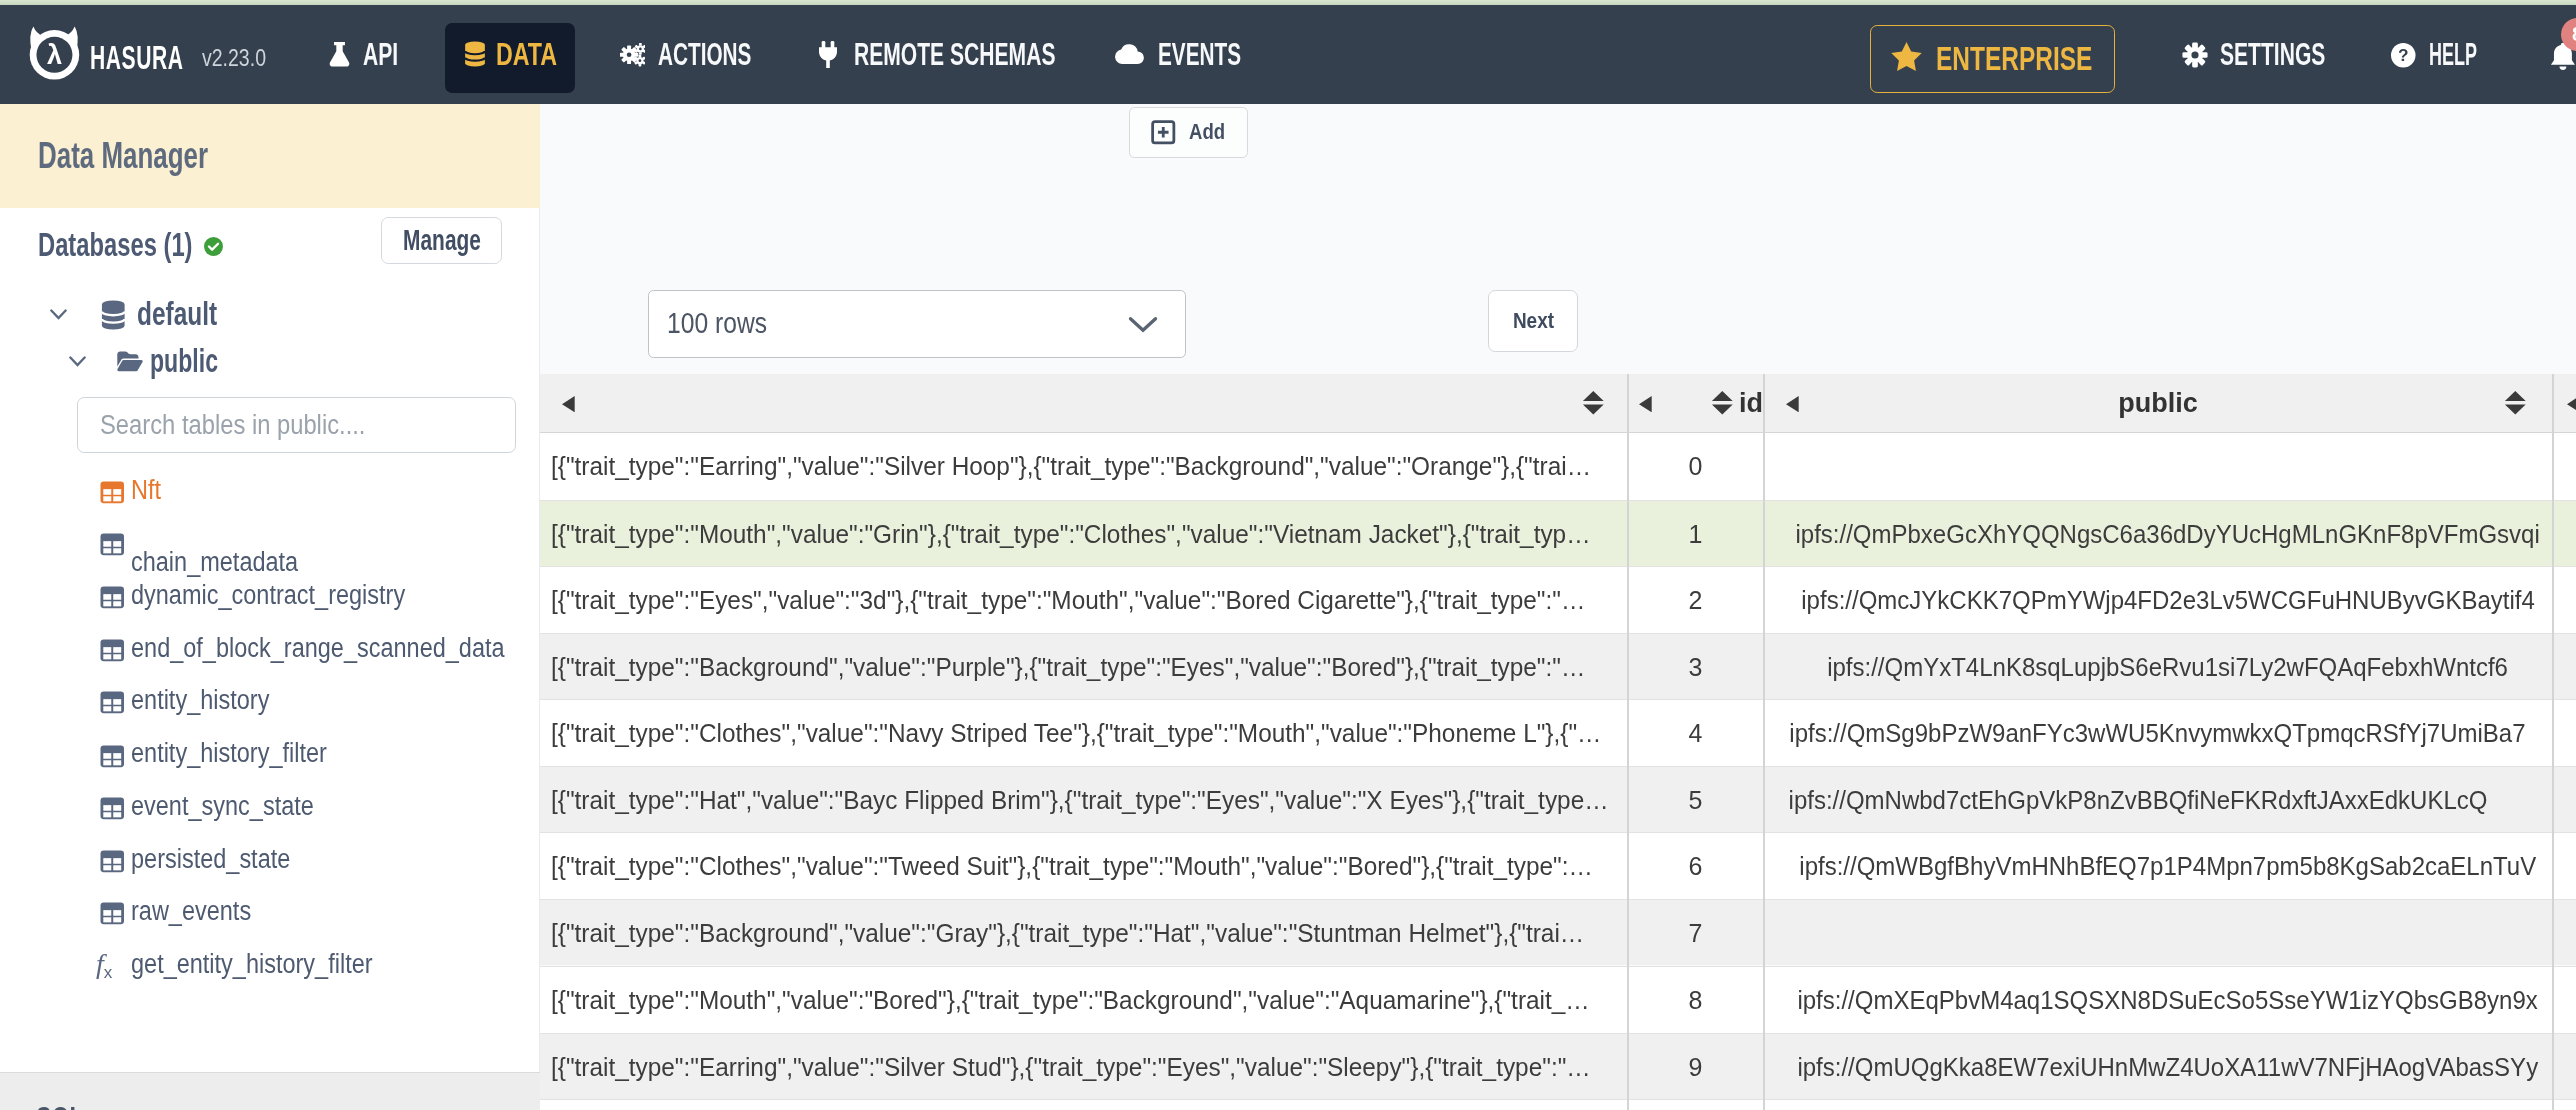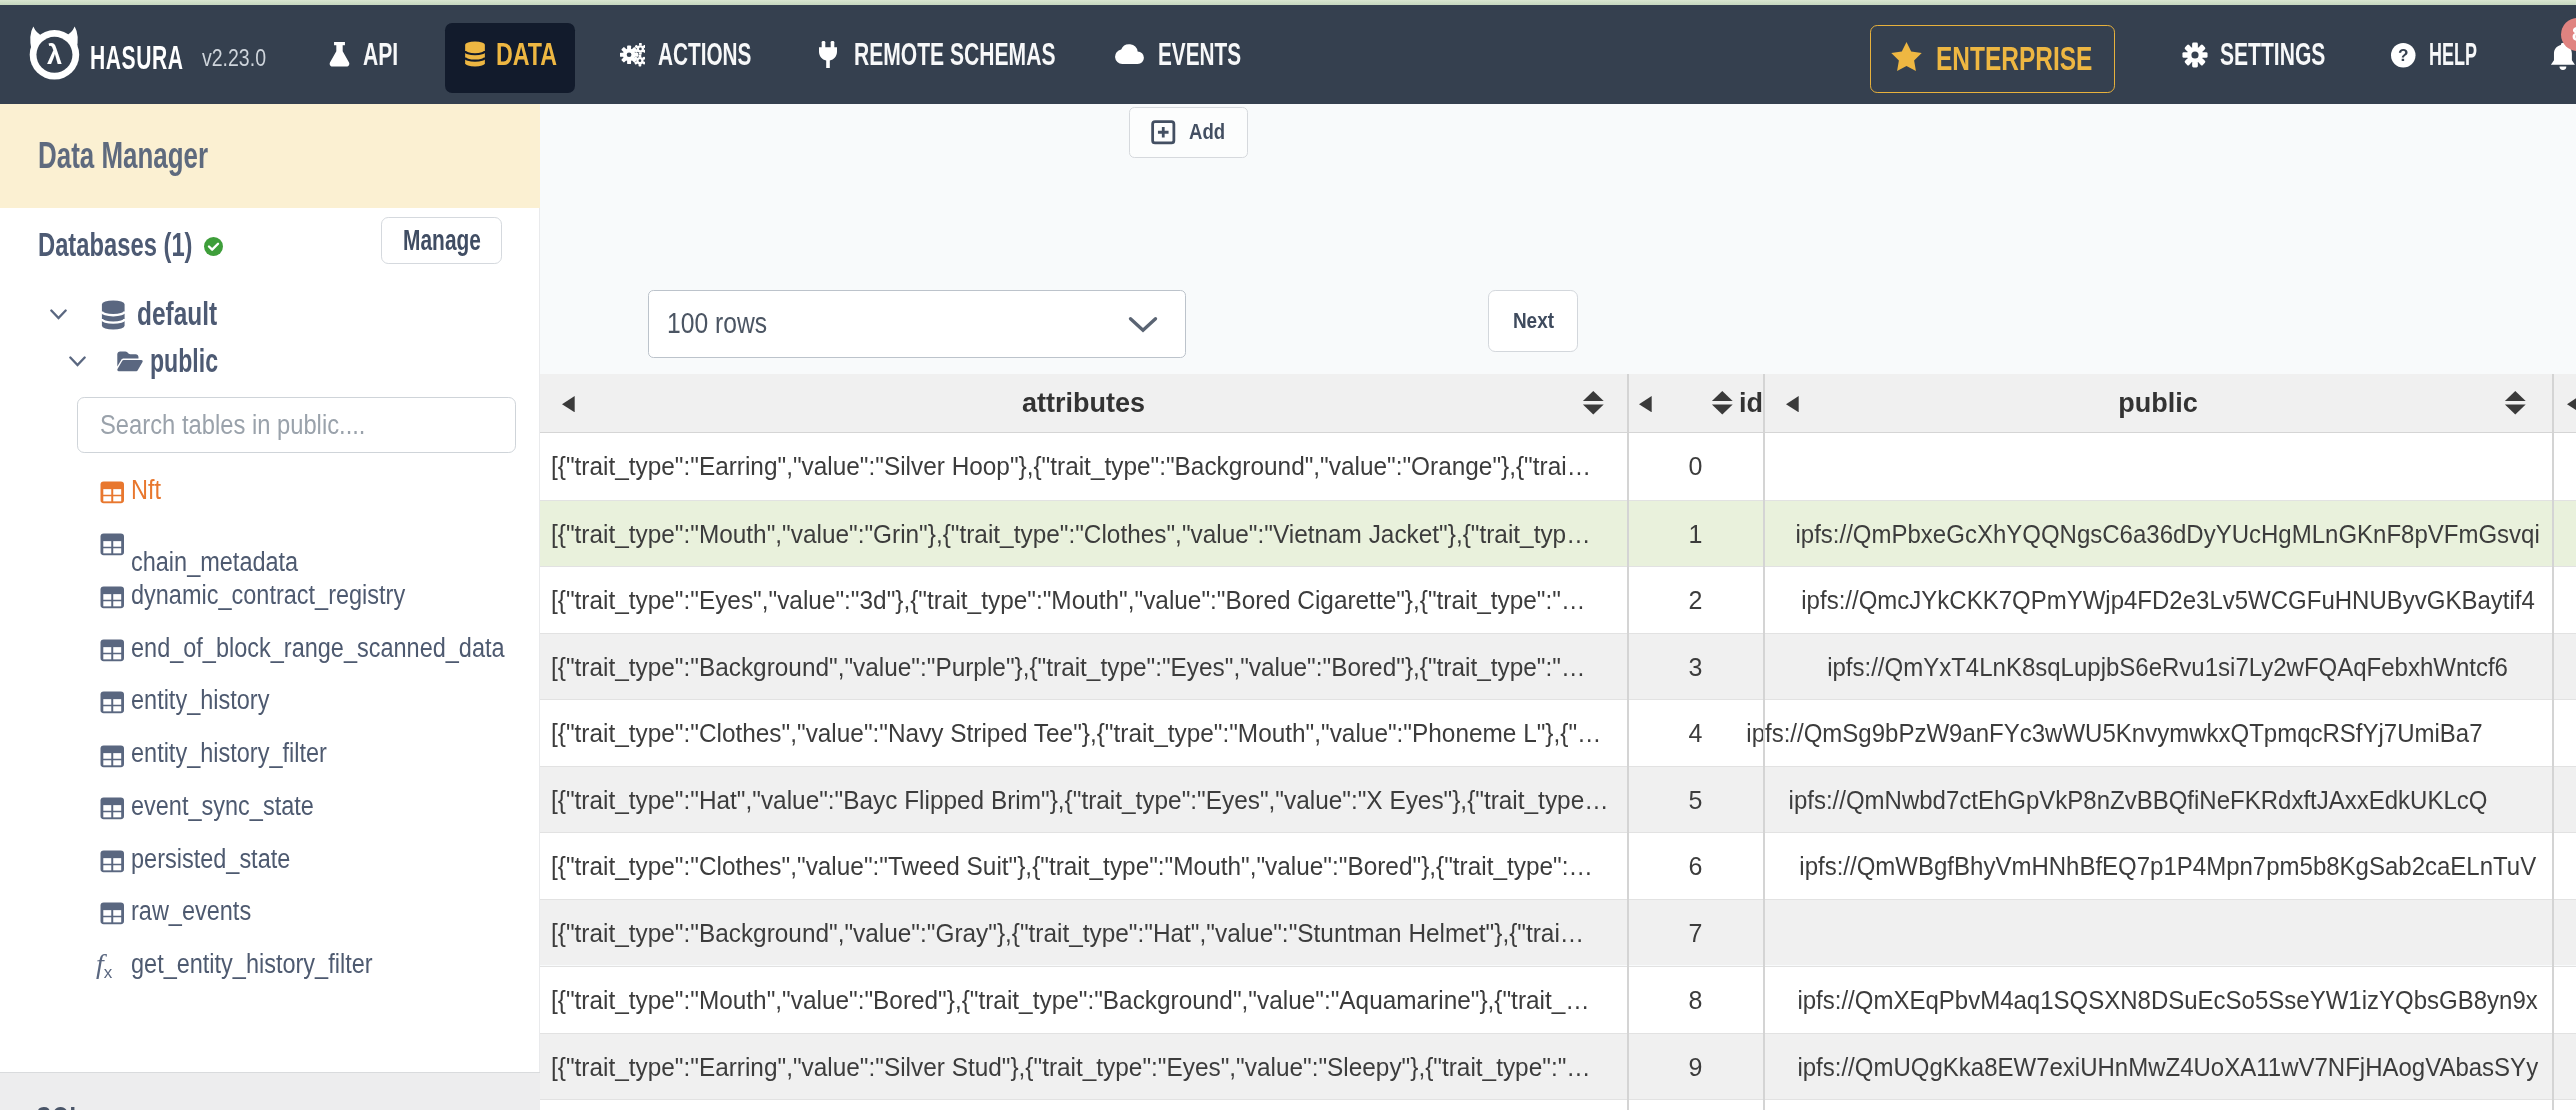--- a/index.html
+++ b/index.html
@@ -313,21 +313,20 @@
   <svg class="abs" style="left:1128px;top:316px" width="30" height="17" viewBox="0 0 36 20">
     <path d="M3 3l15 14L33 3" stroke="#5a6473" stroke-width="4" fill="none" stroke-linecap="round"></path>
   </svg>
 
   <div class="abs" style="left:1488px;top:290px;width:90px;height:62px;background:#fff;border:0.9px solid #d3d7dc;border-radius:7.2px;text-align:center;line-height:60px"><span class="sc" style="font-weight:bold;font-size:22.6px;color:#3f4b5e;transform:scaleX(0.84)">Next</span></div>
 
   <div class="abs" style="left:540px;top:374px;width:2036px;height:59px;background:#f0f0f0;border-bottom:1.8px solid #d5d5d5"></div>
   <svg class="abs" style="left:562px;top:396px" width="12.7" height="16.3" viewBox="0 0 14 18">
       <polygon points="14,0 14,18 0,9" fill="#3a3a3a"></polygon>
     </svg>
-    <div class="t" style="left:540px;top:385px;width:1087px;height:36px;line-height:36px;text-align:center"><span class="sc" style="font-weight:bold;font-size:27px;color:#333;transform:scaleX(1)">attributes</span></div>
     <svg class="abs" style="left:1582px;top:391px" width="22.6" height="23.5" viewBox="0 0 25 26">
       <polygon points="12.5,0 24,11 1,11" fill="#3a3a3a"></polygon>
       <polygon points="12.5,26 24,15 1,15" fill="#3a3a3a"></polygon>
     </svg>
     <svg class="abs" style="left:1639px;top:396px" width="12.7" height="16.3" viewBox="0 0 14 18">
       <polygon points="14,0 14,18 0,9" fill="#3a3a3a"></polygon>
     </svg>
     <div class="t" style="left:1628px;top:385px;width:135px;height:36px;line-height:36px;text-align:right"><span class="sc" style="font-weight:bold;font-size:27px;color:#333">id</span></div>
     <svg class="abs" style="left:1711px;top:391px" width="22.6" height="23.5" viewBox="0 0 25 26">
       <polygon points="12.5,0 24,11 1,11" fill="#3a3a3a"></polygon>
@@ -360,21 +359,21 @@
       <div class="cell" style="left:1234px;width:788px;line-height:67px;text-align:center"><span class="sc" style="font-size:25px;color:#3c3c3c;transform:scaleX(0.96)">ipfs://QmcJYkCKK7QPmYWjp4FD2e3Lv5WCGFuHNUByvGKBaytif4</span></div>
     </div>
     <div class="row" style="top:633px;height:66px;background:#f0f0f0;border-top:0.9px solid #e2e2e2;">
       <div class="cell" style="left:11px;width:1069px;line-height:66px;overflow:visible"><span class="sx" style="font-size:25px;color:#3c3c3c;transform:scaleX(0.975)">[{"trait_type":"Background","value":"Purple"},{"trait_type":"Eyes","value":"Bored"},{"trait_type":"…</span></div>
       <div class="cell" style="left:1088px;width:135px;line-height:66px;text-align:center"><span class="sc" style="font-size:25px;color:#3c3c3c">3</span></div>
       <div class="cell" style="left:1234px;width:788px;line-height:66px;text-align:center"><span class="sc" style="font-size:25px;color:#3c3c3c;transform:scaleX(0.96)">ipfs://QmYxT4LnK8sqLupjbS6eRvu1si7Ly2wFQAqFebxhWntcf6</span></div>
     </div>
     <div class="row" style="top:699px;height:67px;background:#ffffff;border-top:0.9px solid #e2e2e2;">
       <div class="cell" style="left:11px;width:1069px;line-height:67px;overflow:visible"><span class="sx" style="font-size:25px;color:#3c3c3c;transform:scaleX(0.975)">[{"trait_type":"Clothes","value":"Navy Striped Tee"},{"trait_type":"Mouth","value":"Phoneme L"},{"…</span></div>
       <div class="cell" style="left:1088px;width:135px;line-height:67px;text-align:center"><span class="sc" style="font-size:25px;color:#3c3c3c">4</span></div>
-      <div class="cell" style="left:1170px;width:788px;line-height:67px;text-align:right"><span class="sc" style="font-size:25px;color:#3c3c3c;transform:scaleX(0.96)">ipfs://QmSg9bPzW9anFYc3wWU5KnvymwkxQTpmqcRSfYj7UmiBa7</span></div>
+      <div class="cell" style="left:1234px;width:788px;line-height:67px;text-align:left"><span class="sc" style="font-size:25px;color:#3c3c3c;transform:scaleX(0.96)">ipfs://QmSg9bPzW9anFYc3wWU5KnvymwkxQTpmqcRSfYj7UmiBa7</span></div>
     </div>
     <div class="row" style="top:766px;height:66px;background:#f0f0f0;border-top:0.9px solid #e2e2e2;">
       <div class="cell" style="left:11px;width:1069px;line-height:66px;overflow:visible"><span class="sx" style="font-size:25px;color:#3c3c3c;transform:scaleX(0.975)">[{"trait_type":"Hat","value":"Bayc Flipped Brim"},{"trait_type":"Eyes","value":"X Eyes"},{"trait_type…</span></div>
       <div class="cell" style="left:1088px;width:135px;line-height:66px;text-align:center"><span class="sc" style="font-size:25px;color:#3c3c3c">5</span></div>
       <div class="cell" style="left:1234px;width:788px;line-height:66px;text-align:left"><span class="sc" style="font-size:25px;color:#3c3c3c;transform:scaleX(0.96)">ipfs://QmNwbd7ctEhGpVkP8nZvBBQfiNeFKRdxftJAxxEdkUKLcQ</span></div>
     </div>
     <div class="row" style="top:832px;height:67px;background:#ffffff;border-top:0.9px solid #e2e2e2;">
       <div class="cell" style="left:11px;width:1069px;line-height:67px;overflow:visible"><span class="sx" style="font-size:25px;color:#3c3c3c;transform:scaleX(0.975)">[{"trait_type":"Clothes","value":"Tweed Suit"},{"trait_type":"Mouth","value":"Bored"},{"trait_type":…</span></div>
       <div class="cell" style="left:1088px;width:135px;line-height:67px;text-align:center"><span class="sc" style="font-size:25px;color:#3c3c3c">6</span></div>
       <div class="cell" style="left:1234px;width:788px;line-height:67px;text-align:center"><span class="sc" style="font-size:25px;color:#3c3c3c;transform:scaleX(0.96)">ipfs://QmWBgfBhyVmHNhBfEQ7p1P4Mpn7pm5b8KgSab2caELnTuV</span></div>

